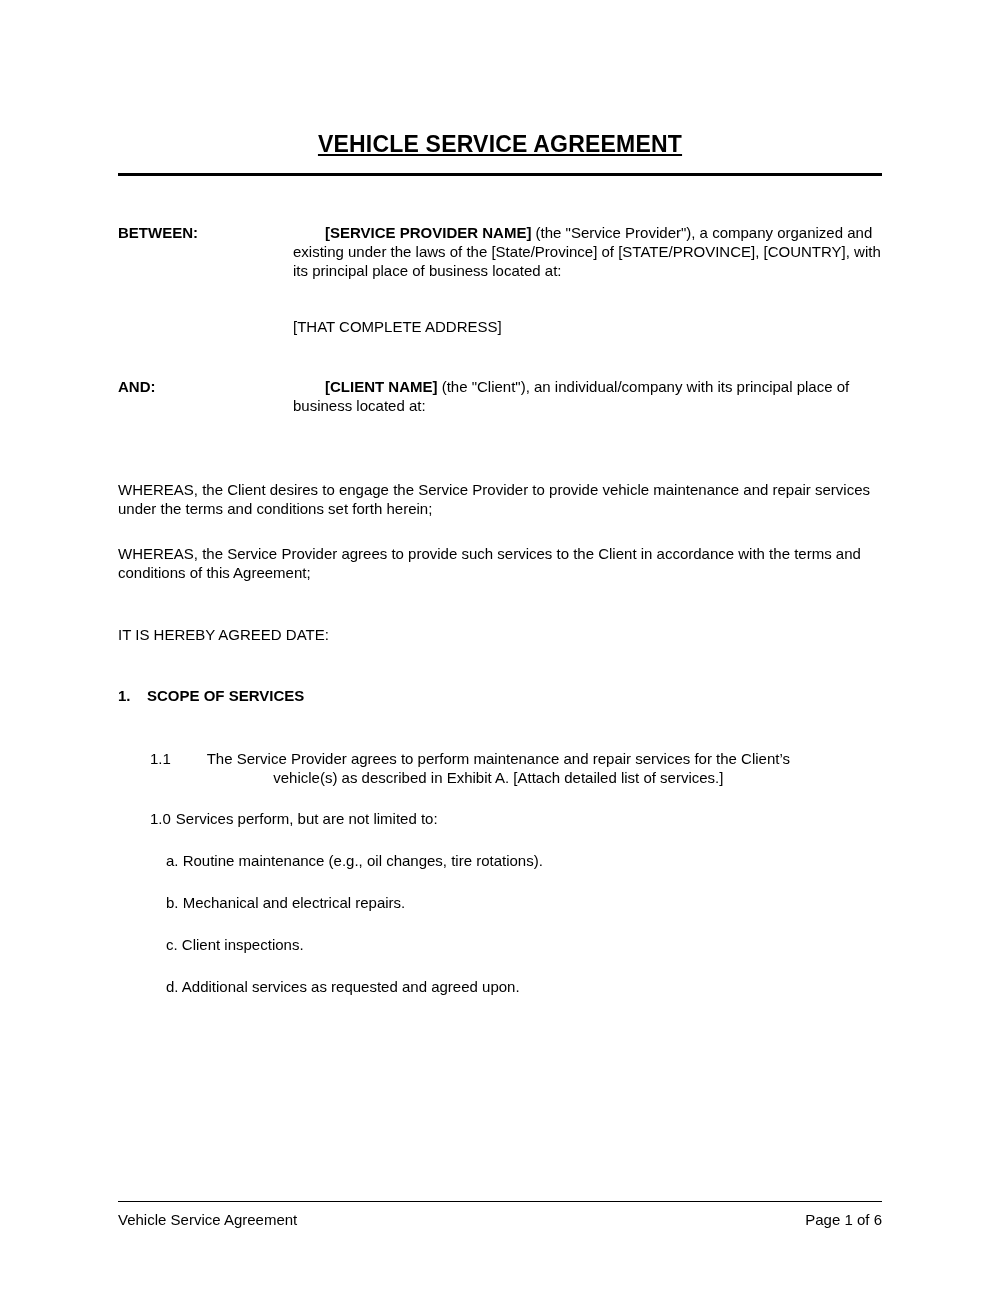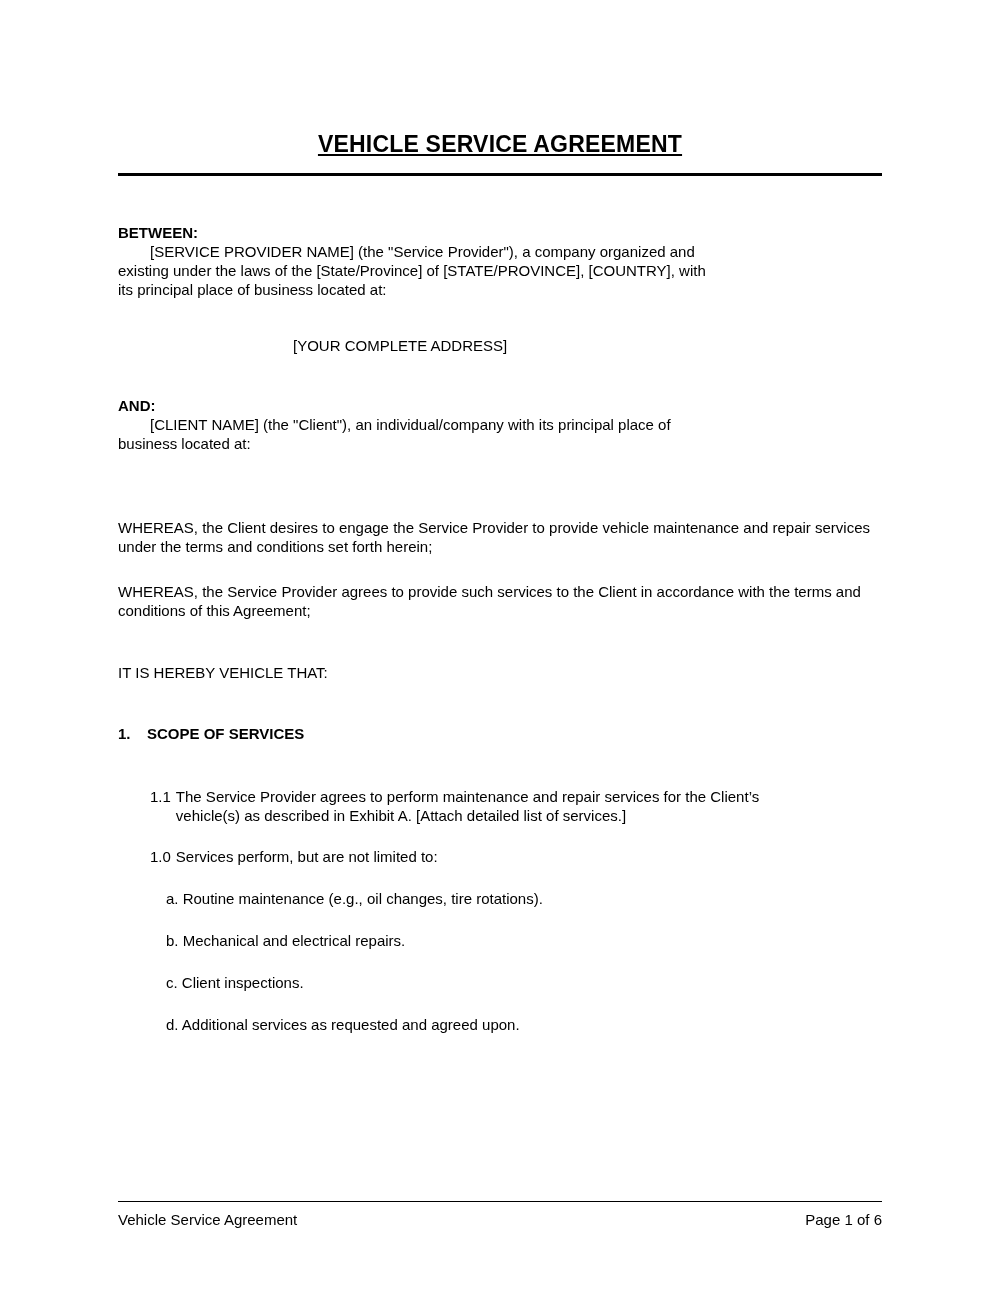--- a/index.html
+++ b/index.html
@@ -38,31 +38,30 @@
     height: 3px;
     background: #000000;
     margin-top: 15px;
   }
 
   .intro { margin-top: 43px; }
 
   .party-row {
     display: flex;
     align-items: flex-start;
-    flex-direction: column;
   }
   .party-row.between { margin-top: 47px; }
   .party-row.and     { margin-top: 41px; }
   .party-label {
     width: 175px;
     flex-shrink: 0;
     font-weight: bold;
   }
   .party-text { max-width: 589px; }
-  .party-name { font-weight: normal; padding-left: 32px; }
+  .party-name { font-weight: bold; padding-left: 32px; }
 
   .address-line {
     margin-left: 175px;
   }
   .address-1 { margin-top: 37px; }
   .address-2 { margin-top: 39px; }
 
   .whereas-1 { margin-top: 65px; }
   .whereas-2 { margin-top: 26px; }
   .agreed    { margin-top: 43px; }
@@ -74,21 +73,21 @@
   }
   .section-num { width: 29px; flex-shrink: 0; }
 
   .clause {
     display: flex;
     margin-left: 32px;
   }
   .clause-1 { margin-top: 44px; }
   .clause-2 { margin-top: 22px; }
   .clause-num { flex-shrink: 0; margin-right: 5px; }
-  .clause-text { max-width: 645px; }
+  .clause-text { max-width: 645px; text-align: center; }
 
   .service-item {
     margin-left: 48px;
     margin-top: 23px;
   }
 
   .footer {
     position: absolute;
     left: 118px;
     right: 118px;
@@ -106,32 +105,32 @@
 
   <h1 class="doc-title">VEHICLE SERVICE AGREEMENT</h1>
   <div class="title-rule"></div>
 
 
   <div class="party-row between">
     <div class="party-label">BETWEEN:</div>
     <div class="party-text"><span class="party-name">[SERVICE PROVIDER NAME]</span><span> (the "Service Provider"), a company organized and existing under the laws of the [State/Province] of [STATE/PROVINCE], [COUNTRY], with its principal place of business located at:</span></div>
   </div>
 
-  <p class="address-line address-1">[YOUR COMPLETE ADDRESS]</p>
+  <p class="address-line address-1">[THAT COMPLETE ADDRESS]</p>
 
   <div class="party-row and">
     <div class="party-label">AND:</div>
     <div class="party-text"><span class="party-name">[CLIENT NAME]</span><span> (the "Client"), an individual/company with its principal place of business located at:</span></div>
   </div>
 
 
   <p class="whereas-1">WHEREAS, the Client desires to engage the Service Provider to provide vehicle maintenance and repair services under the terms and conditions set forth herein;</p>
   <p class="whereas-2">WHEREAS, the Service Provider agrees to provide such services to the Client in accordance with the terms and conditions of this Agreement;</p>
 
-  <p class="agreed">IT IS HEREBY VEHICLE THAT:</p>
+  <p class="agreed">IT IS HEREBY AGREED DATE:</p>
 
   <div class="section-heading">
     <span class="section-num">1.</span>
     <span>SCOPE OF SERVICES</span>
   </div>
 
   <div class="clause clause-1">
     <span class="clause-num">1.1</span>
     <span class="clause-text">The Service Provider agrees to perform maintenance and repair services for the Client’s vehicle(s) as described in Exhibit A. [Attach detailed list of services.]</span>
   </div>

